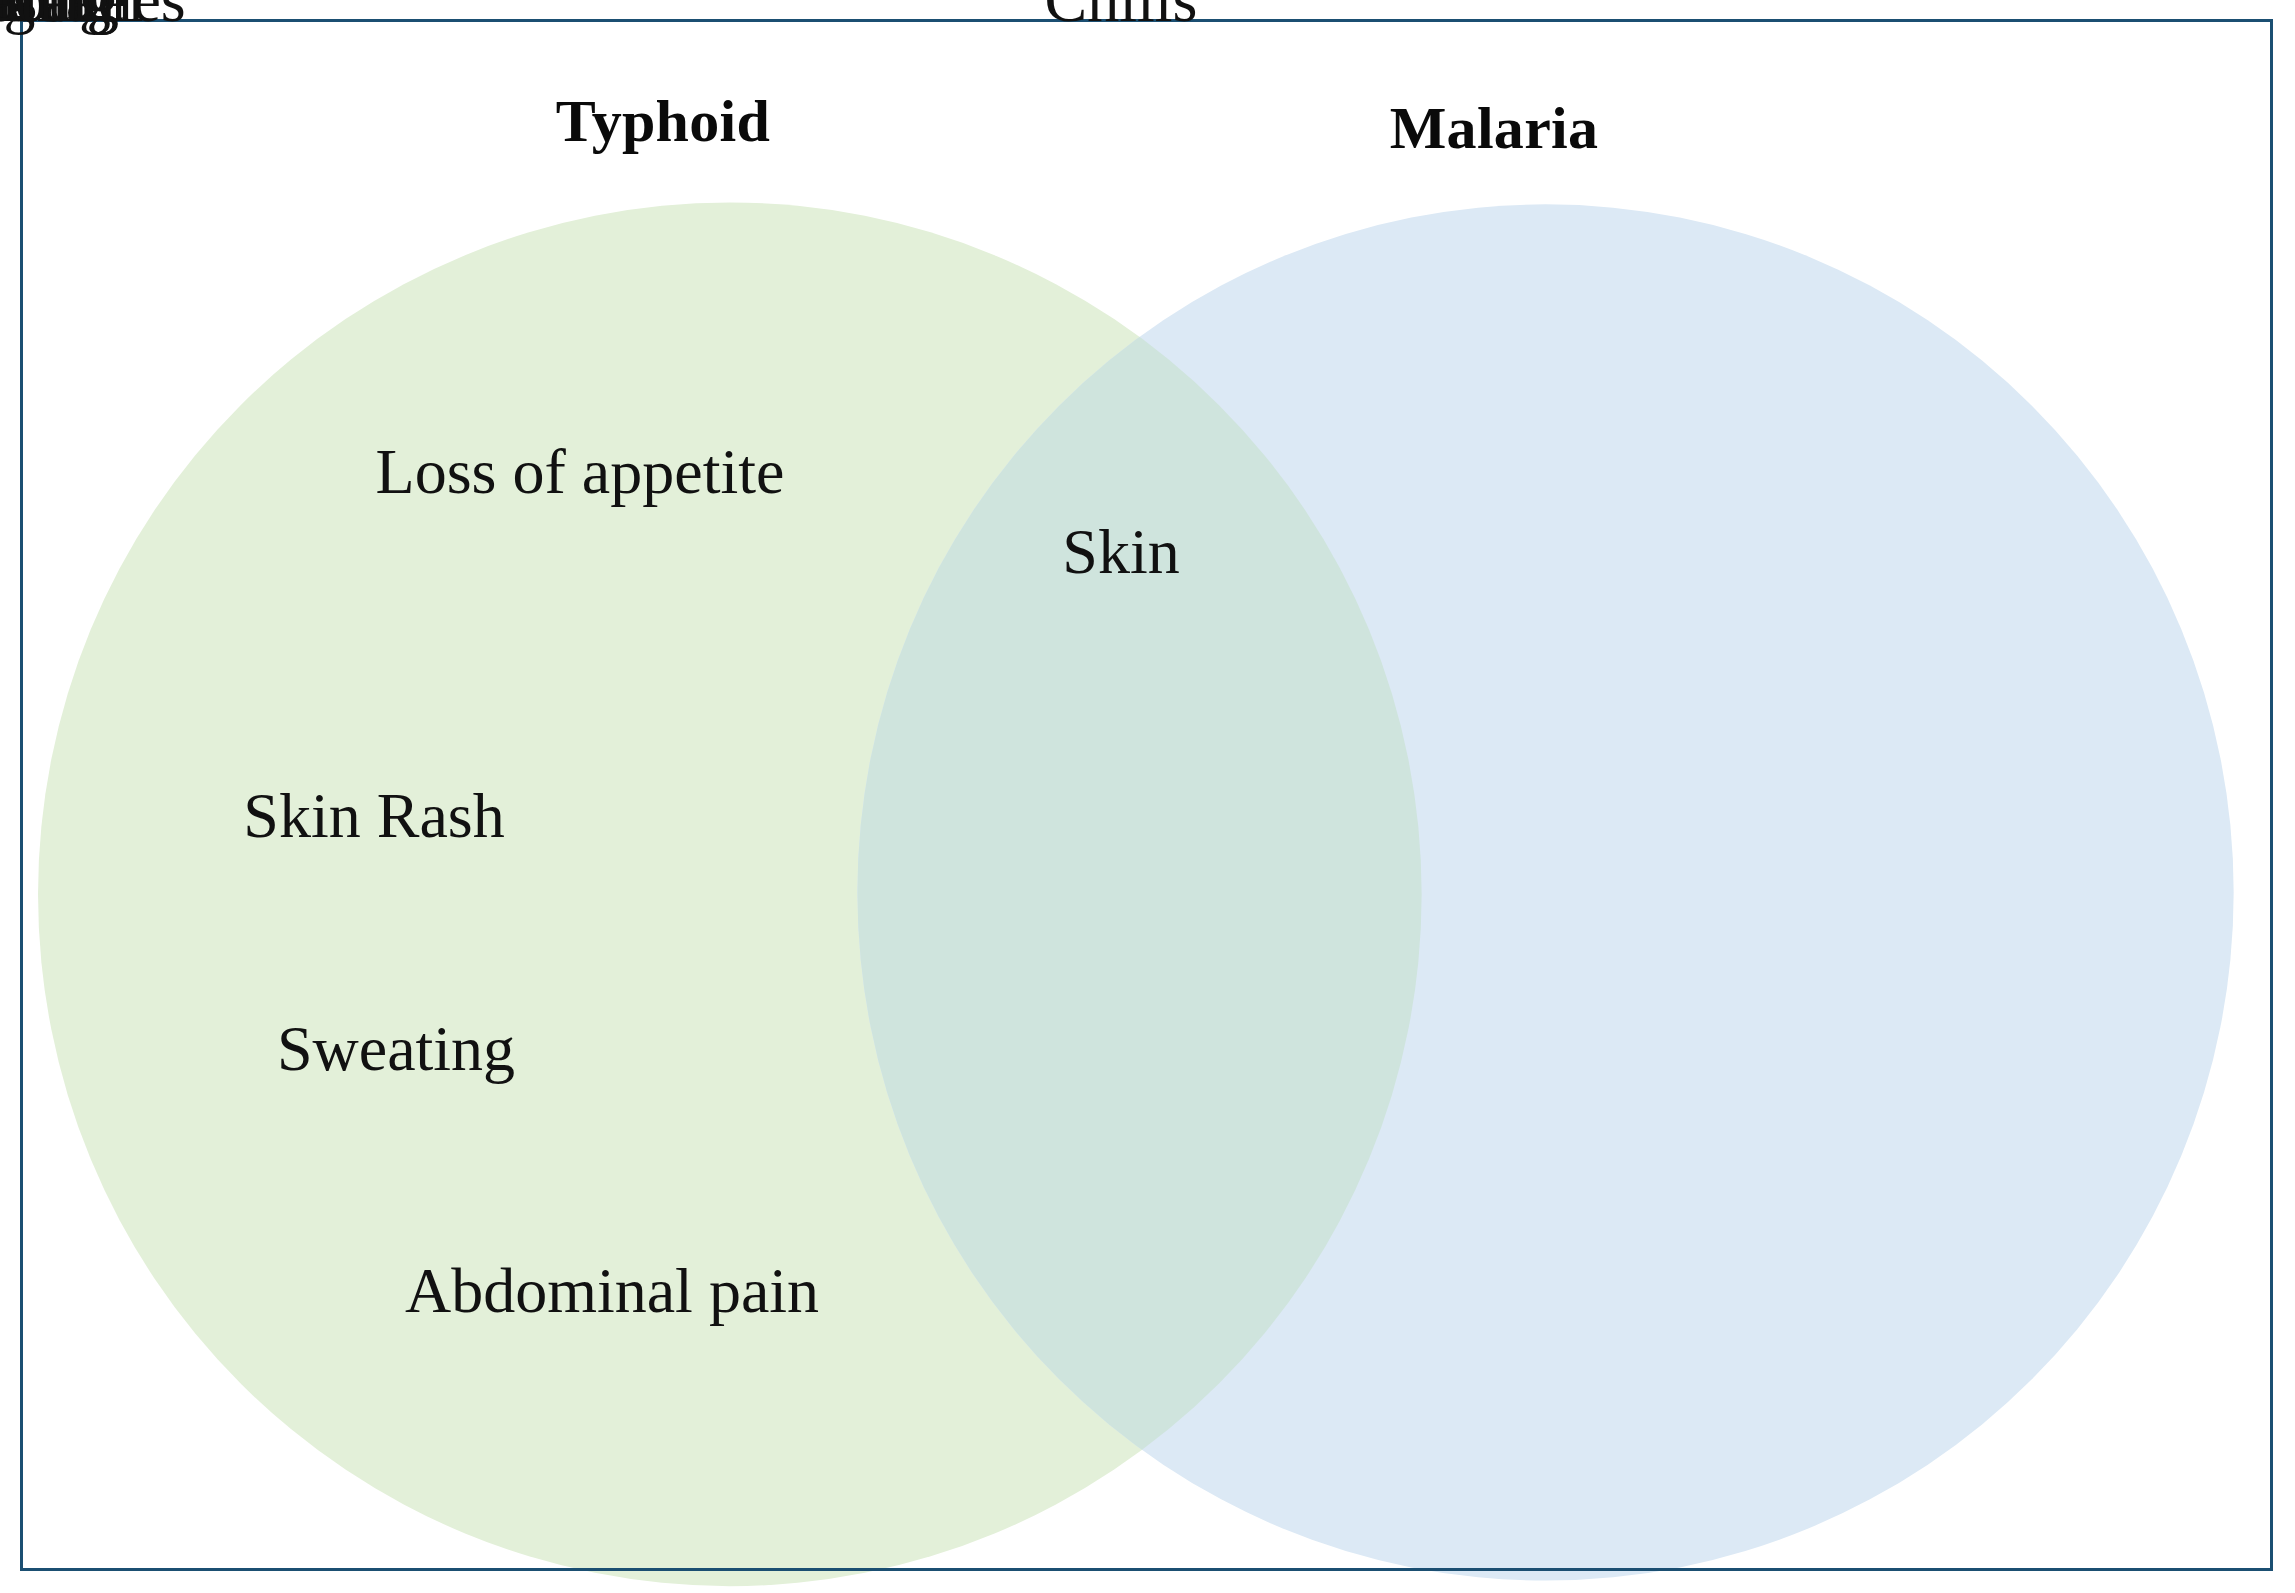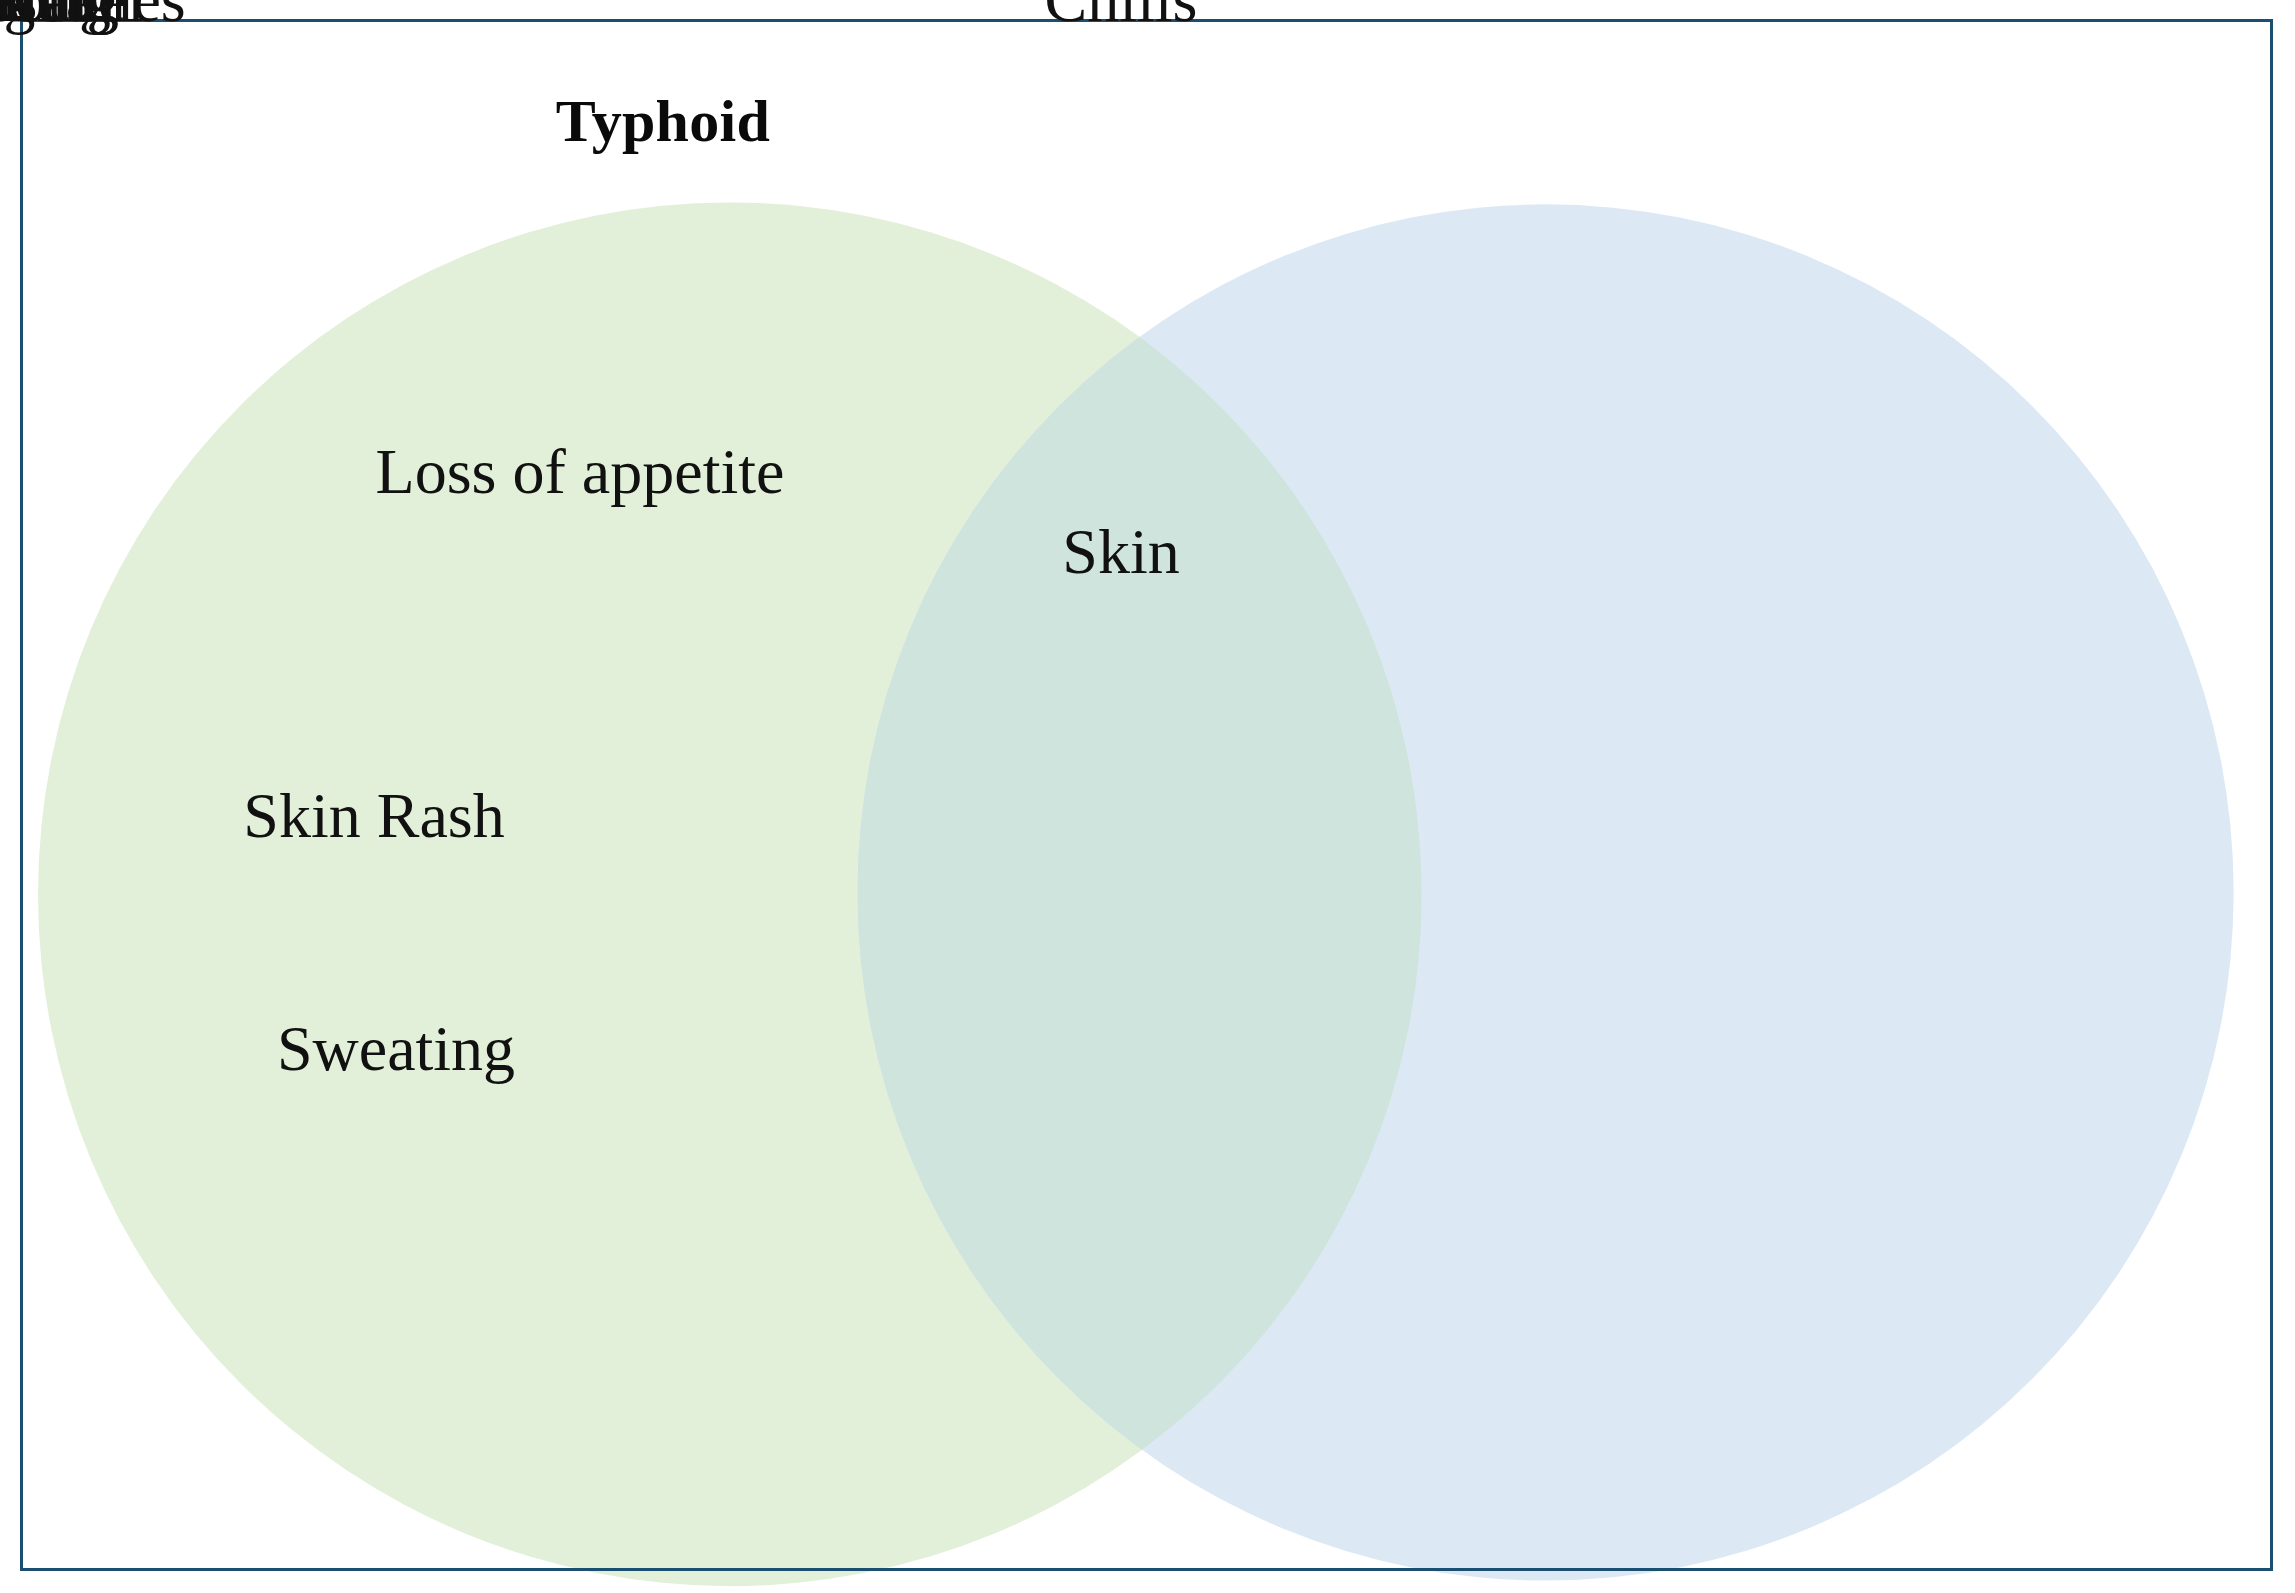--- a/index.html
+++ b/index.html
@@ -99,24 +99,26 @@
     <circle cx="1190" cy="1458" r="1128" fill="#e3f0d9"></circle>
     <circle cx="2520" cy="1455" r="1122" fill="#dce9f5"></circle>
     <g clip-path="url(#clip-left)">
       <circle cx="2520" cy="1455" r="1122" fill="#cfe4dd"></circle>
     </g>
   </svg>
 
   <div id="frame" style="border-color: rgb(27, 79, 114);"></div>
 
   <div class="venn-title" id="title-left">Typhoid</div>
+  <div class="venn-title" id="title-right">Malaria</div>
 
   <div class="symptom" id="sym-l-1">Skin Rash</div>
   <div class="symptom" id="sym-l-0">Loss of appetite</div>
   <div class="symptom" id="sym-l-2">Sweating</div>
+  <div class="symptom" id="sym-l-3">Abdominal pain</div>
 
   <div class="symptom shared" id="sym-c-0">Skin</div>
   <div class="symptom shared" id="sym-c-1">Chills</div>
   <div class="symptom shared" id="sym-c-2">Vomiting</div>
   <div class="symptom shared" id="sym-c-3">Muscles aches</div>
   <div class="symptom shared" id="sym-c-4">Headache</div>
   <div class="symptom shared" id="sym-c-5">Nausea</div>
 
   <div class="symptom" id="sym-r-0">Fatigue</div>
   <div class="symptom" id="sym-r-1">Dry Cough</div>

